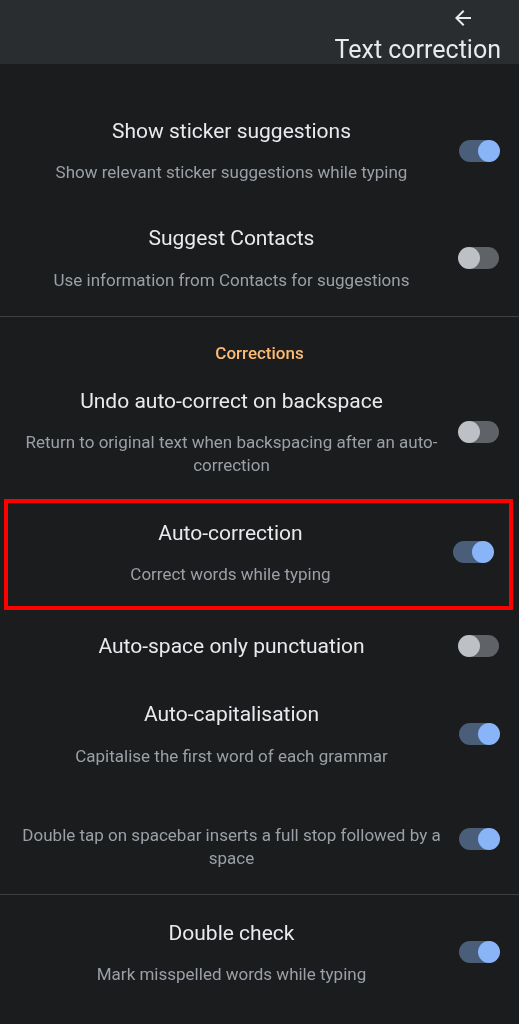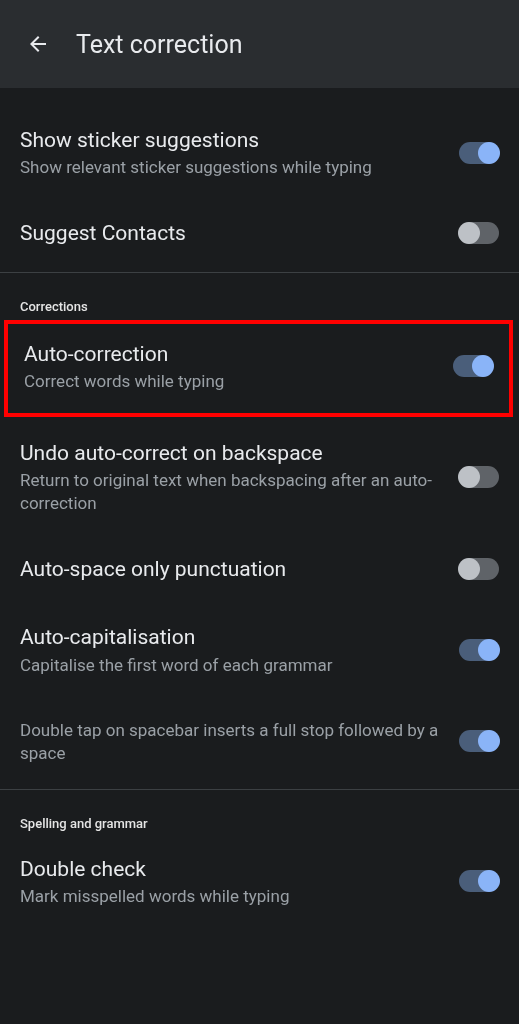--- a/index.html
+++ b/index.html
@@ -9,42 +9,44 @@
     }
     body {
       width: 519px;
       height: 1024px;
       background: #1a1c1e;
       font-family: Roboto, "Helvetica Neue", Arial, sans-serif;
       color: #e3e3e3;
       overflow: hidden;
     }
     .header {
-      height: 88px;
+      height: 64px;
       background: #2a2d30;
       display: flex;
-      align-items: center;
+      align-items: flex-end;
       padding: 0 18px;
+      flex-direction: column;
     }
     .back-btn {
       width: 40px;
       height: 40px;
       display: flex;
       align-items: center;
       justify-content: center;
       cursor: pointer;
       margin-right: 18px;
     }
     .header-title {
       font-size: 25px;
       font-weight: 400;
       color: #e8eaed;
     }
     .content {
-      padding-top: 8px;
+      padding-top: 23px;
+      text-align: center;
     }
     .setting-row {
       display: flex;
       align-items: center;
       padding: 20px 20px 20px 20px;
       cursor: pointer;
     }
     .setting-text {
       flex: 1;
       padding-right: 16px;
@@ -53,21 +55,21 @@
       font-size: 21px;
       color: #e8eaed;
       font-weight: 400;
       line-height: 1.35;
     }
     .setting-subtitle {
       font-size: 17px;
       color: #9aa0a6;
       font-weight: 400;
       line-height: 1.35;
-      margin-top: 2px;
+      margin-top: 16px;
     }
     .toggle {
       width: 40px;
       height: 22px;
       border-radius: 11px;
       position: relative;
       flex-shrink: 0;
     }
     .toggle-track-on {
       background: #4a5e7a;
@@ -84,22 +86,22 @@
     }
     .toggle-on .toggle-thumb {
       background: #8ab4f8;
       right: -1px;
     }
     .toggle-off .toggle-thumb {
       background: #bdc1c6;
       left: -1px;
     }
     .section-header {
-      font-size: 13px;
-      color: #e5e5e5;
+      font-size: 17px;
+      color: #fdba74;
       font-weight: 500;
       padding: 22px 20px 4px 20px;
     }
     .divider {
       height: 1px;
       background: #3c4043;
       margin: 4px 0;
     }
     .highlighted {
       border: 4px solid #ff0000;
@@ -127,52 +129,53 @@
       <div class="setting-subtitle">Show relevant sticker suggestions while typing</div>
     </div>
     <div class="toggle toggle-on toggle-track-on">
       <div class="toggle-thumb"></div>
     </div>
   </div>
 
   <div class="setting-row">
     <div class="setting-text">
       <div class="setting-title">Suggest Contacts</div>
+      <div class="setting-subtitle">Use information from Contacts for suggestions</div>
     </div>
     <div class="toggle toggle-off toggle-track-off">
       <div class="toggle-thumb"></div>
     </div>
   </div>
 
   <div class="divider"></div>
 
   <div class="section-header">Corrections</div>
+
+  <div class="setting-row">
+    <div class="setting-text">
+      <div class="setting-title">Undo auto-correct on backspace</div>
+      <div class="setting-subtitle">Return to original text when backspacing after an auto-correction</div>
+    </div>
+    <div class="toggle toggle-off toggle-track-off">
+      <div class="toggle-thumb"></div>
+    </div>
+  </div>
 
   <div class="setting-row highlighted">
     <div class="setting-text">
       <div class="setting-title">Auto-correction</div>
       <div class="setting-subtitle">Correct words while typing</div>
     </div>
     <div class="toggle toggle-on toggle-track-on">
       <div class="toggle-thumb"></div>
     </div>
   </div>
 
   <div class="setting-row">
     <div class="setting-text">
-      <div class="setting-title">Undo auto-correct on backspace</div>
-      <div class="setting-subtitle">Return to original text when backspacing after an auto-correction</div>
-    </div>
-    <div class="toggle toggle-off toggle-track-off">
-      <div class="toggle-thumb"></div>
-    </div>
-  </div>
-
-  <div class="setting-row">
-    <div class="setting-text">
       <div class="setting-title">Auto-space only punctuation</div>
     </div>
     <div class="toggle toggle-off toggle-track-off">
       <div class="toggle-thumb"></div>
     </div>
   </div>
 
   <div class="setting-row">
     <div class="setting-text">
       <div class="setting-title">Auto-capitalisation</div>
@@ -187,21 +190,20 @@
     <div class="setting-text">
       <div class="setting-subtitle">Double tap on spacebar inserts a full stop followed by a space</div>
     </div>
     <div class="toggle toggle-on toggle-track-on">
       <div class="toggle-thumb"></div>
     </div>
   </div>
 
   <div class="divider"></div>
 
-  <div class="section-header">Spelling and grammar</div>
 
   <div class="setting-row" style="padding-bottom:6px;">
     <div class="setting-text">
       <div class="setting-title">Double check</div>
       <div class="setting-subtitle">Mark misspelled words while typing</div>
     </div>
     <div class="toggle toggle-on toggle-track-on">
       <div class="toggle-thumb"></div>
     </div>
   </div>

